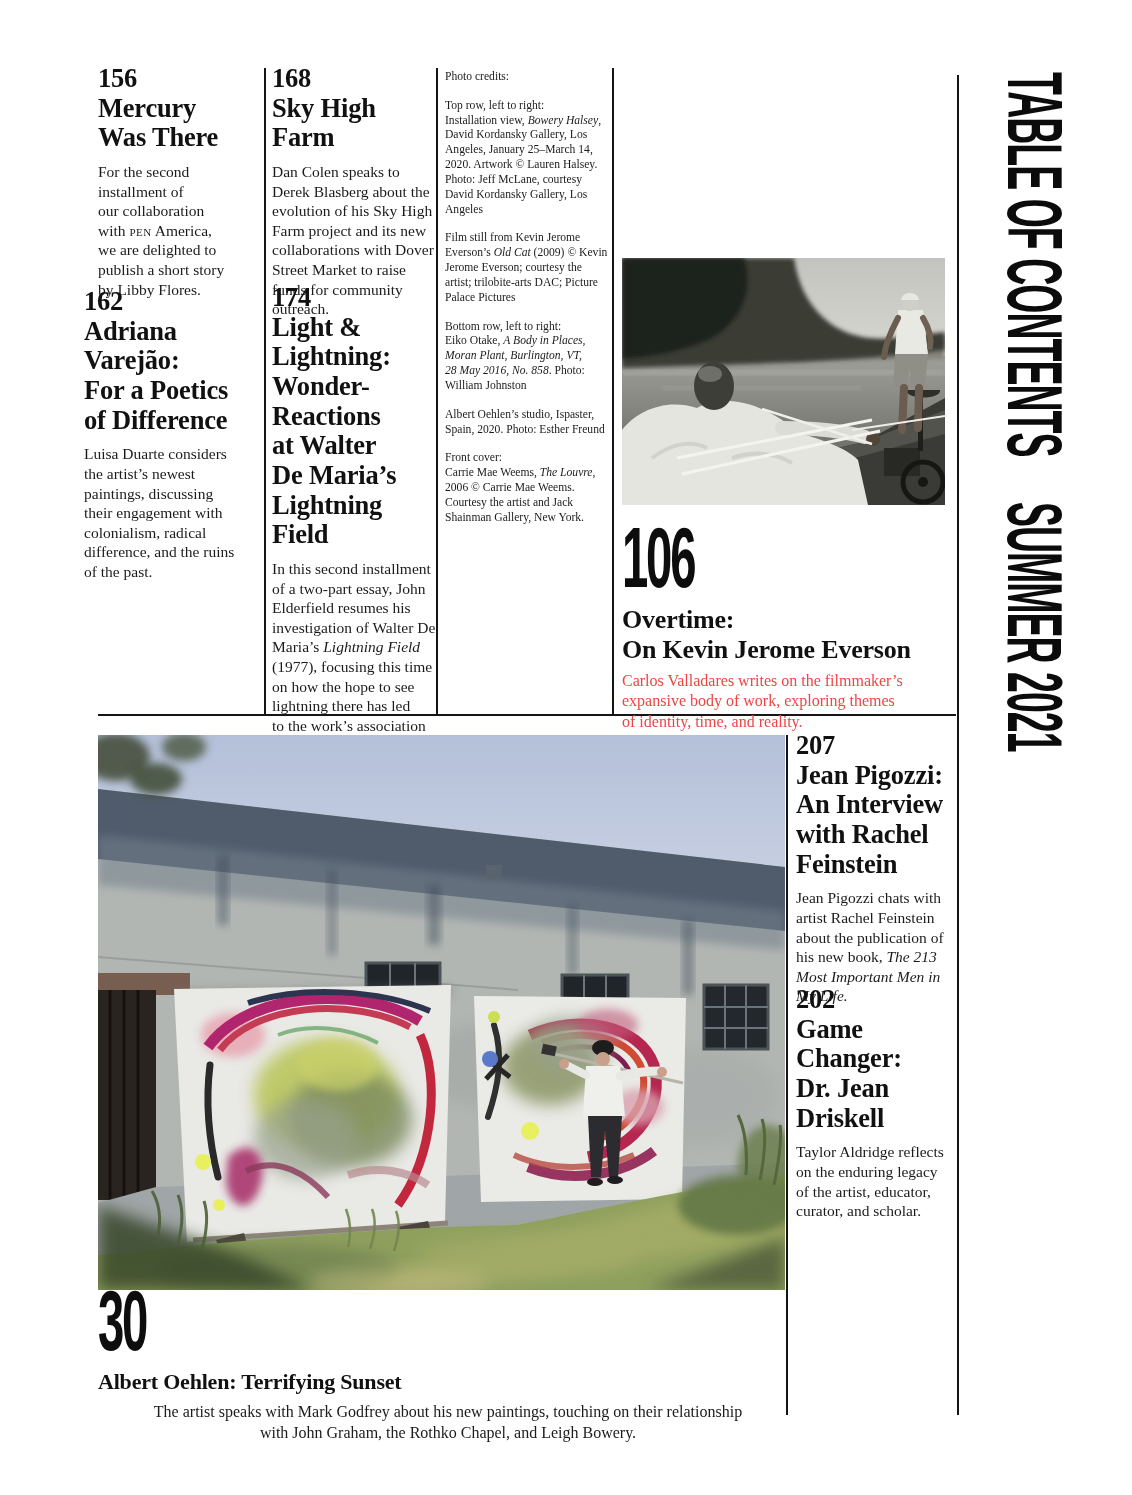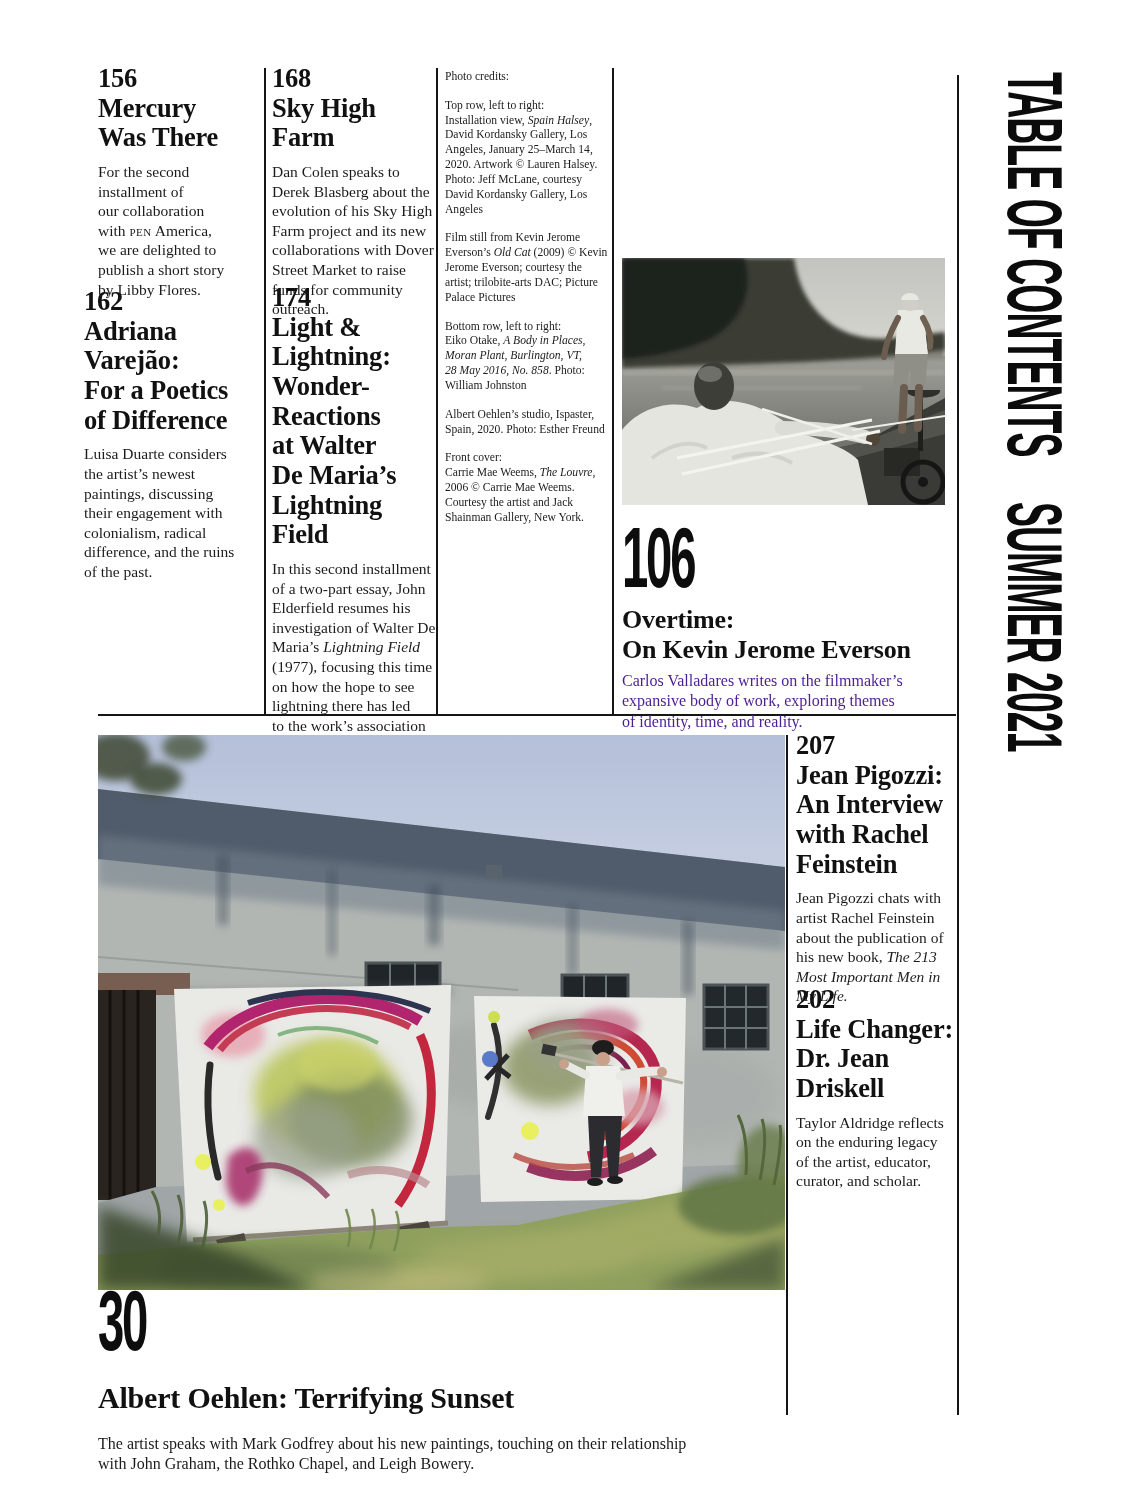--- a/index.html
+++ b/index.html
@@ -33,24 +33,24 @@
   .masthead{
     position:absolute; left:1070px; top:72px;
     transform-origin:0 0; transform:rotate(90deg) scaleX(0.48);
     white-space:nowrap; font-family:"Liberation Sans", sans-serif; font-weight:700;
     font-size:78px; letter-spacing:-2px; line-height:0.9; color:#0b0b0b;
   }
   .masthead .season{margin-left:95px;}
   
   .feature106{position:absolute; left:622px; top:258px; width:335px;}
   .feature106 .ftitle{margin-top:12px; font-weight:700; font-size:26px; line-height:1.14; letter-spacing:-0.2px; color:#111;}
-  .feature106 .fbody{margin-top:7px; font-size:16px; line-height:1.26; white-space:pre-line; color:#4c1d95;}
+  .feature106 .fbody{margin-top:7px; font-size:16px; line-height:1.26; white-space:pre-line; color:#ef4444;}
   .feature30{position:absolute; left:98px; top:1286px; width:700px;}
-  .feature30 .ftitle{margin-top:25px; font-weight:700; font-size:30px; line-height:1.1; letter-spacing:-0.2px; color:#111;}
-  .feature30 .fbody{margin-top:20px; font-size:16px; line-height:1.28; white-space:pre-line; color:#1b1b1b;}
+  .feature30 .ftitle{margin-top:14px; font-weight:700; font-size:22px; line-height:1.1; letter-spacing:-0.2px; color:#111;}
+  .feature30 .fbody{margin-top:8px; font-size:16px; line-height:1.28; white-space:pre-line; color:#1b1b1b;text-align:center;}
   .numblock{height:70px;}
   
   .photo{display:block;}
   .studio-photo{position:absolute; left:98px; top:735px;}
 </style>
 </head>
 <body>
 
 <div class="page">
 
@@ -139,21 +139,21 @@
 lightning there has led
 to the work’s association
 with the Romantic
 conception of the
 sublime.</span></div>
   </div>
 
   <div class="credits">
     <p><span>Photo credits:</span></p>
     <p><span>Top row, left to right:
-Installation view, </span><span style="font-style: italic;">Spain Halsey</span><span>,
+Installation view, </span><span style="font-style: italic;">Bowery Halsey</span><span>,
 David Kordansky Gallery, Los
 Angeles, January 25–March 14,
 2020. Artwork © Lauren Halsey.
 Photo: Jeff McLane, courtesy
 David Kordansky Gallery, Los
 Angeles</span></p>
     <p><span>Film still from Kevin Jerome
 Everson’s </span><span style="font-style: italic;">Old Cat</span><span> (2009) © Kevin
 Jerome Everson; courtesy the
 artist; trilobite-arts DAC; Picture
@@ -383,21 +383,21 @@
 artist Rachel Feinstein
 about the publication of
 his new book, </span><span style="font-style: italic;">The 213
 Most Important Men in
 My Life.</span></div>
   </div>
   <div class="entry" style="left:796px; top:985px; width:164px;">
     <div class="entry-head">
       <span class="num">202</span>
       <div>
-          <div>Life Changer:</div>
+          <div>Game Changer:</div>
           <div>Dr. Jean</div>
           <div>Driskell</div>
         </div>
     </div>
     <div class="entry-body">Taylor Aldridge reflects
 on the enduring legacy
 of the artist, educator,
 curator, and scholar.</div>
   </div>
 

